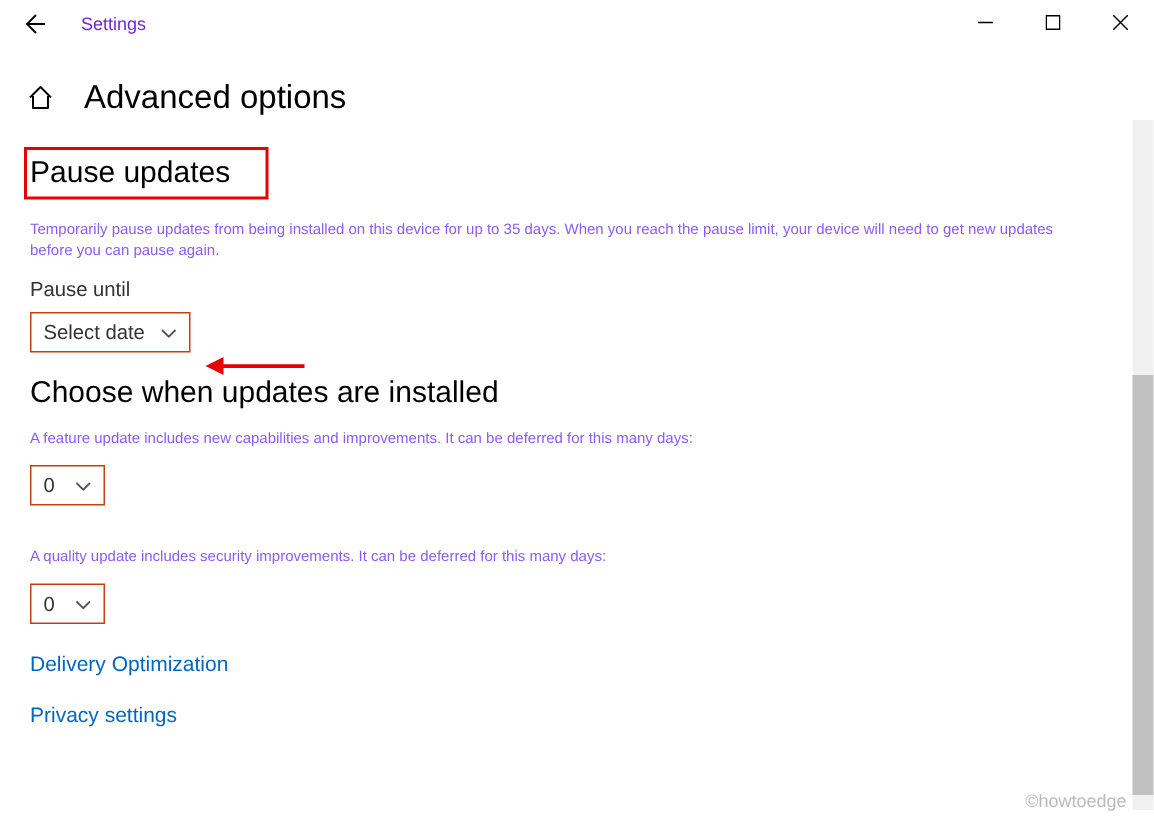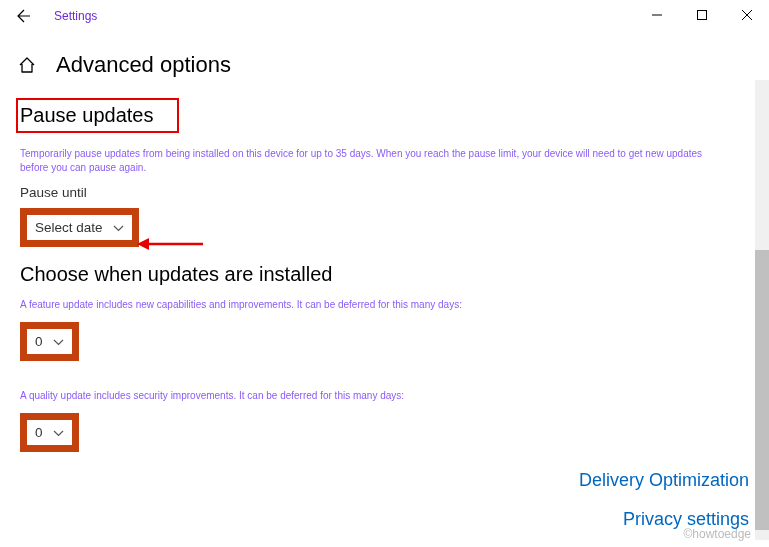--- a/index.html
+++ b/index.html
@@ -87,41 +87,40 @@
       max-width: 700px;
     }
     .label-text {
       font-size: 13.5px;
       color: #333;
       margin-bottom: 8px;
     }
     .combo {
       display: inline-flex;
       align-items: center;
-      border: 7px solid #c2410c;
+      border: 1px solid #c2410c;
       padding: 5px 8px;
       font-size: 13.5px;
       color: #333;
       cursor: pointer;
       min-width: 50px;
       gap: 10px;
     }
     .combo.wide {
       min-width: 95px;
     }
     .chev {
       margin-left: auto;
     }
     .link {
       color: #0067c0;
-      font-size: 18px;
+      font-size: 14px;
       margin-top: 18px;
       display: block;
       cursor: pointer;
-      text-align: right;
     }
     .scrollbar {
       position: absolute;
       right: 0;
       top: 80px;
       width: 14px;
       height: 460px;
       background: #f0f0f0;
     }
     .scroll-thumb {

